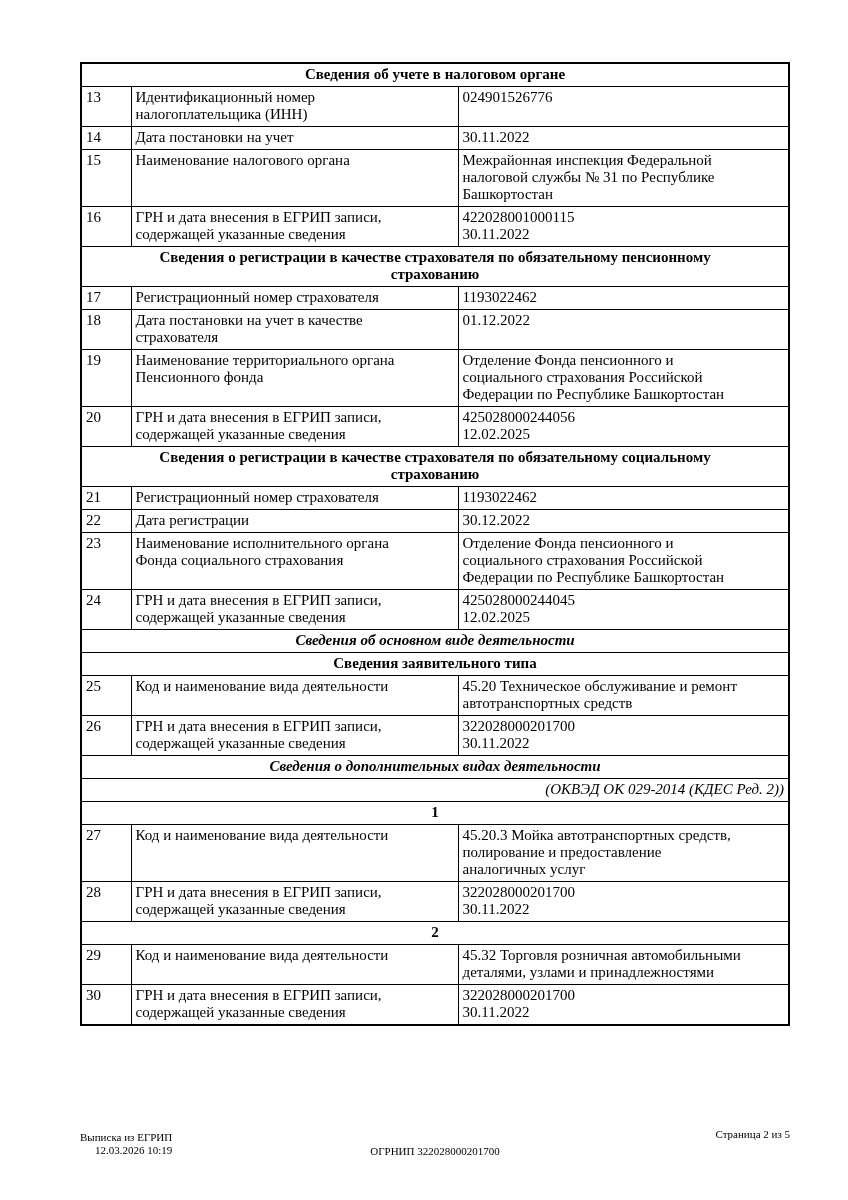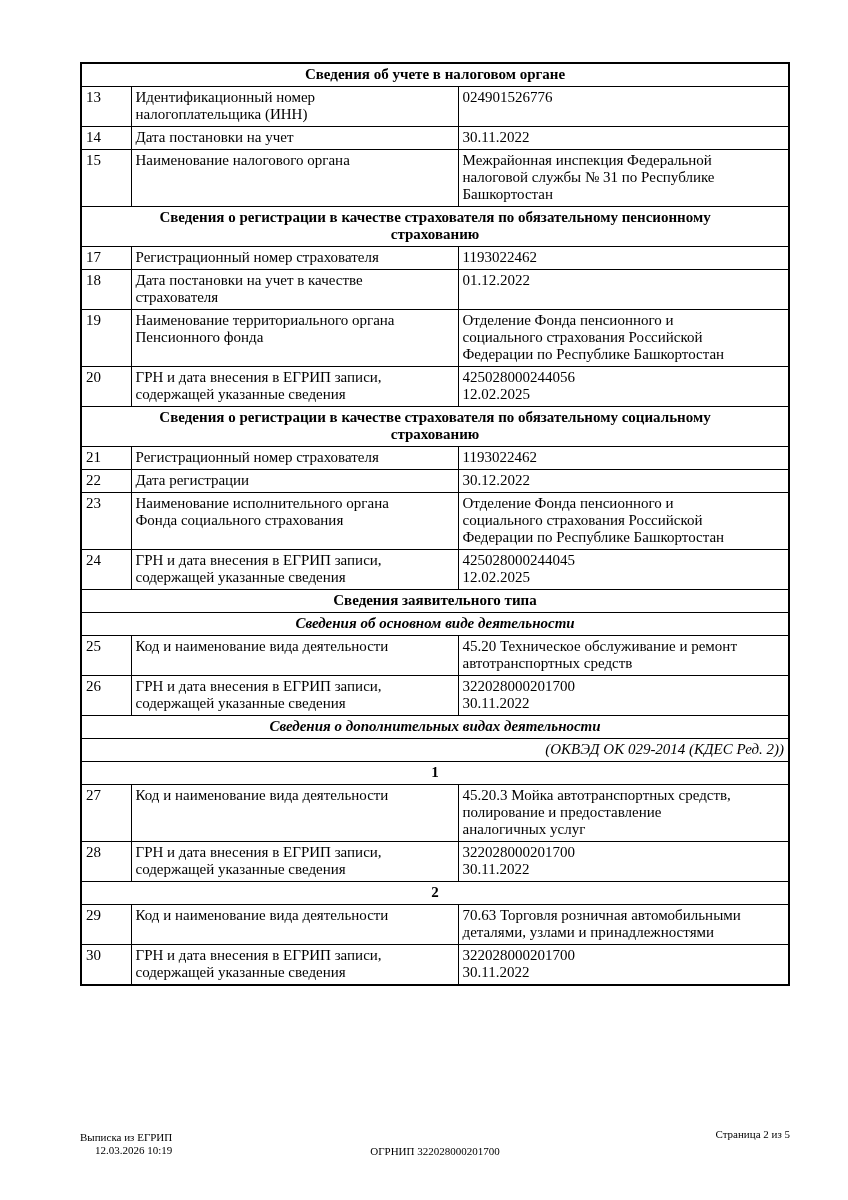--- a/index.html
+++ b/index.html
@@ -74,20 +74,27 @@
         <td>Дата постановки на учет</td>
         <td>30.11.2022</td>
       </tr>
       <tr>
         <td class="num">15</td>
         <td>Наименование налогового органа</td>
         <td>Межрайонная инспекция Федеральной
 налоговой службы № 31 по Республике
 Башкортостан</td>
       </tr>
+      <tr>
+        <td class="num">16</td>
+        <td>ГРН и дата внесения в ЕГРИП записи,
+содержащей указанные сведения</td>
+        <td>422028001000115
+30.11.2022</td>
+      </tr>
 
       <tr>
         <td colspan="3" class="sec">Сведения о регистрации в качестве страхователя по обязательному пенсионному
 страхованию</td>
       </tr>
       <tr>
         <td class="num">17</td>
         <td>Регистрационный номер страхователя</td>
         <td>1193022462</td>
       </tr>
@@ -137,24 +144,24 @@
       </tr>
       <tr>
         <td class="num">24</td>
         <td>ГРН и дата внесения в ЕГРИП записи,
 содержащей указанные сведения</td>
         <td>425028000244045
 12.02.2025</td>
       </tr>
 
       <tr>
+        <td colspan="3" class="sec bi">Сведения об основном виде деятельности</td>
+      </tr>
+      <tr>
         <td colspan="3" class="sec">Сведения заявительного типа</td>
-      </tr>
-      <tr>
-        <td colspan="3" class="sec bi">Сведения об основном виде деятельности</td>
       </tr>
       <tr>
         <td class="num">25</td>
         <td>Код и наименование вида деятельности</td>
         <td>45.20 Техническое обслуживание и ремонт
 автотранспортных средств</td>
       </tr>
       <tr>
         <td class="num">26</td>
         <td>ГРН и дата внесения в ЕГРИП записи,
@@ -185,21 +192,21 @@
 содержащей указанные сведения</td>
         <td>322028000201700
 30.11.2022</td>
       </tr>
       <tr>
         <td colspan="3" class="sec">2</td>
       </tr>
       <tr>
         <td class="num">29</td>
         <td>Код и наименование вида деятельности</td>
-        <td>70.63 Торговля розничная автомобильными
+        <td>45.32 Торговля розничная автомобильными
 деталями, узлами и принадлежностями</td>
       </tr>
       <tr>
         <td class="num">30</td>
         <td>ГРН и дата внесения в ЕГРИП записи,
 содержащей указанные сведения</td>
         <td>322028000201700
 30.11.2022</td>
       </tr>
     </tbody>

